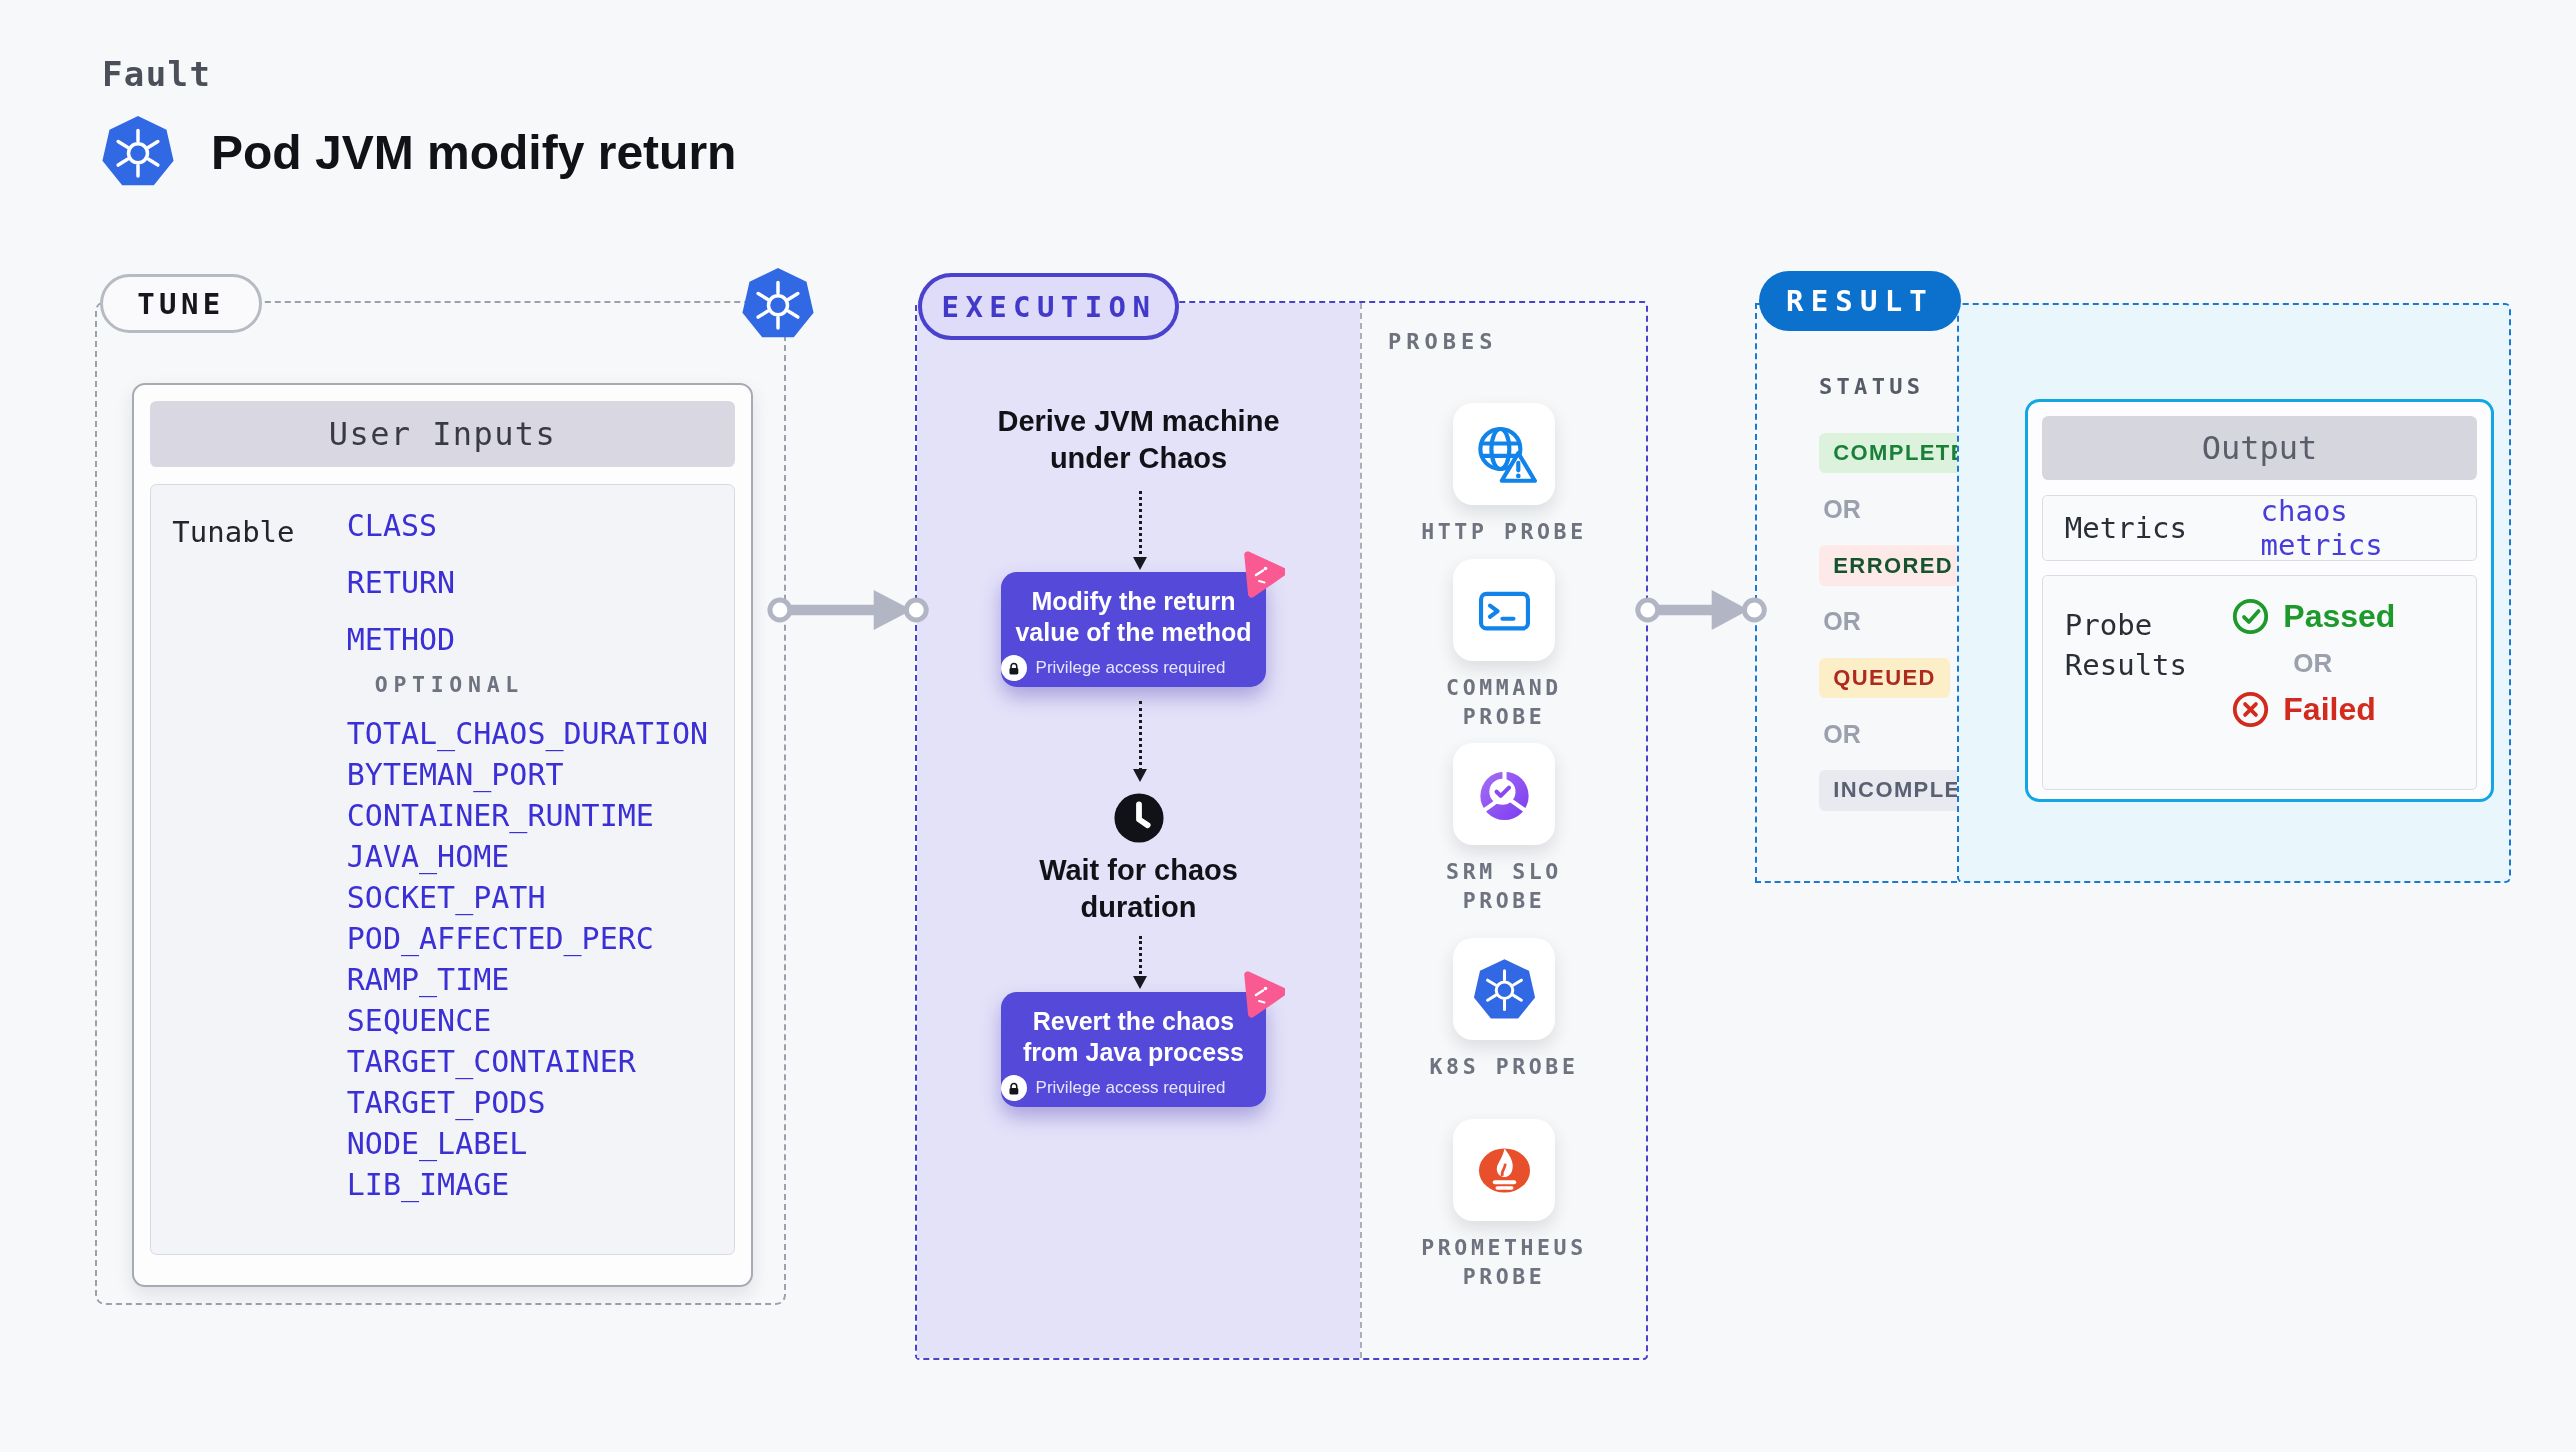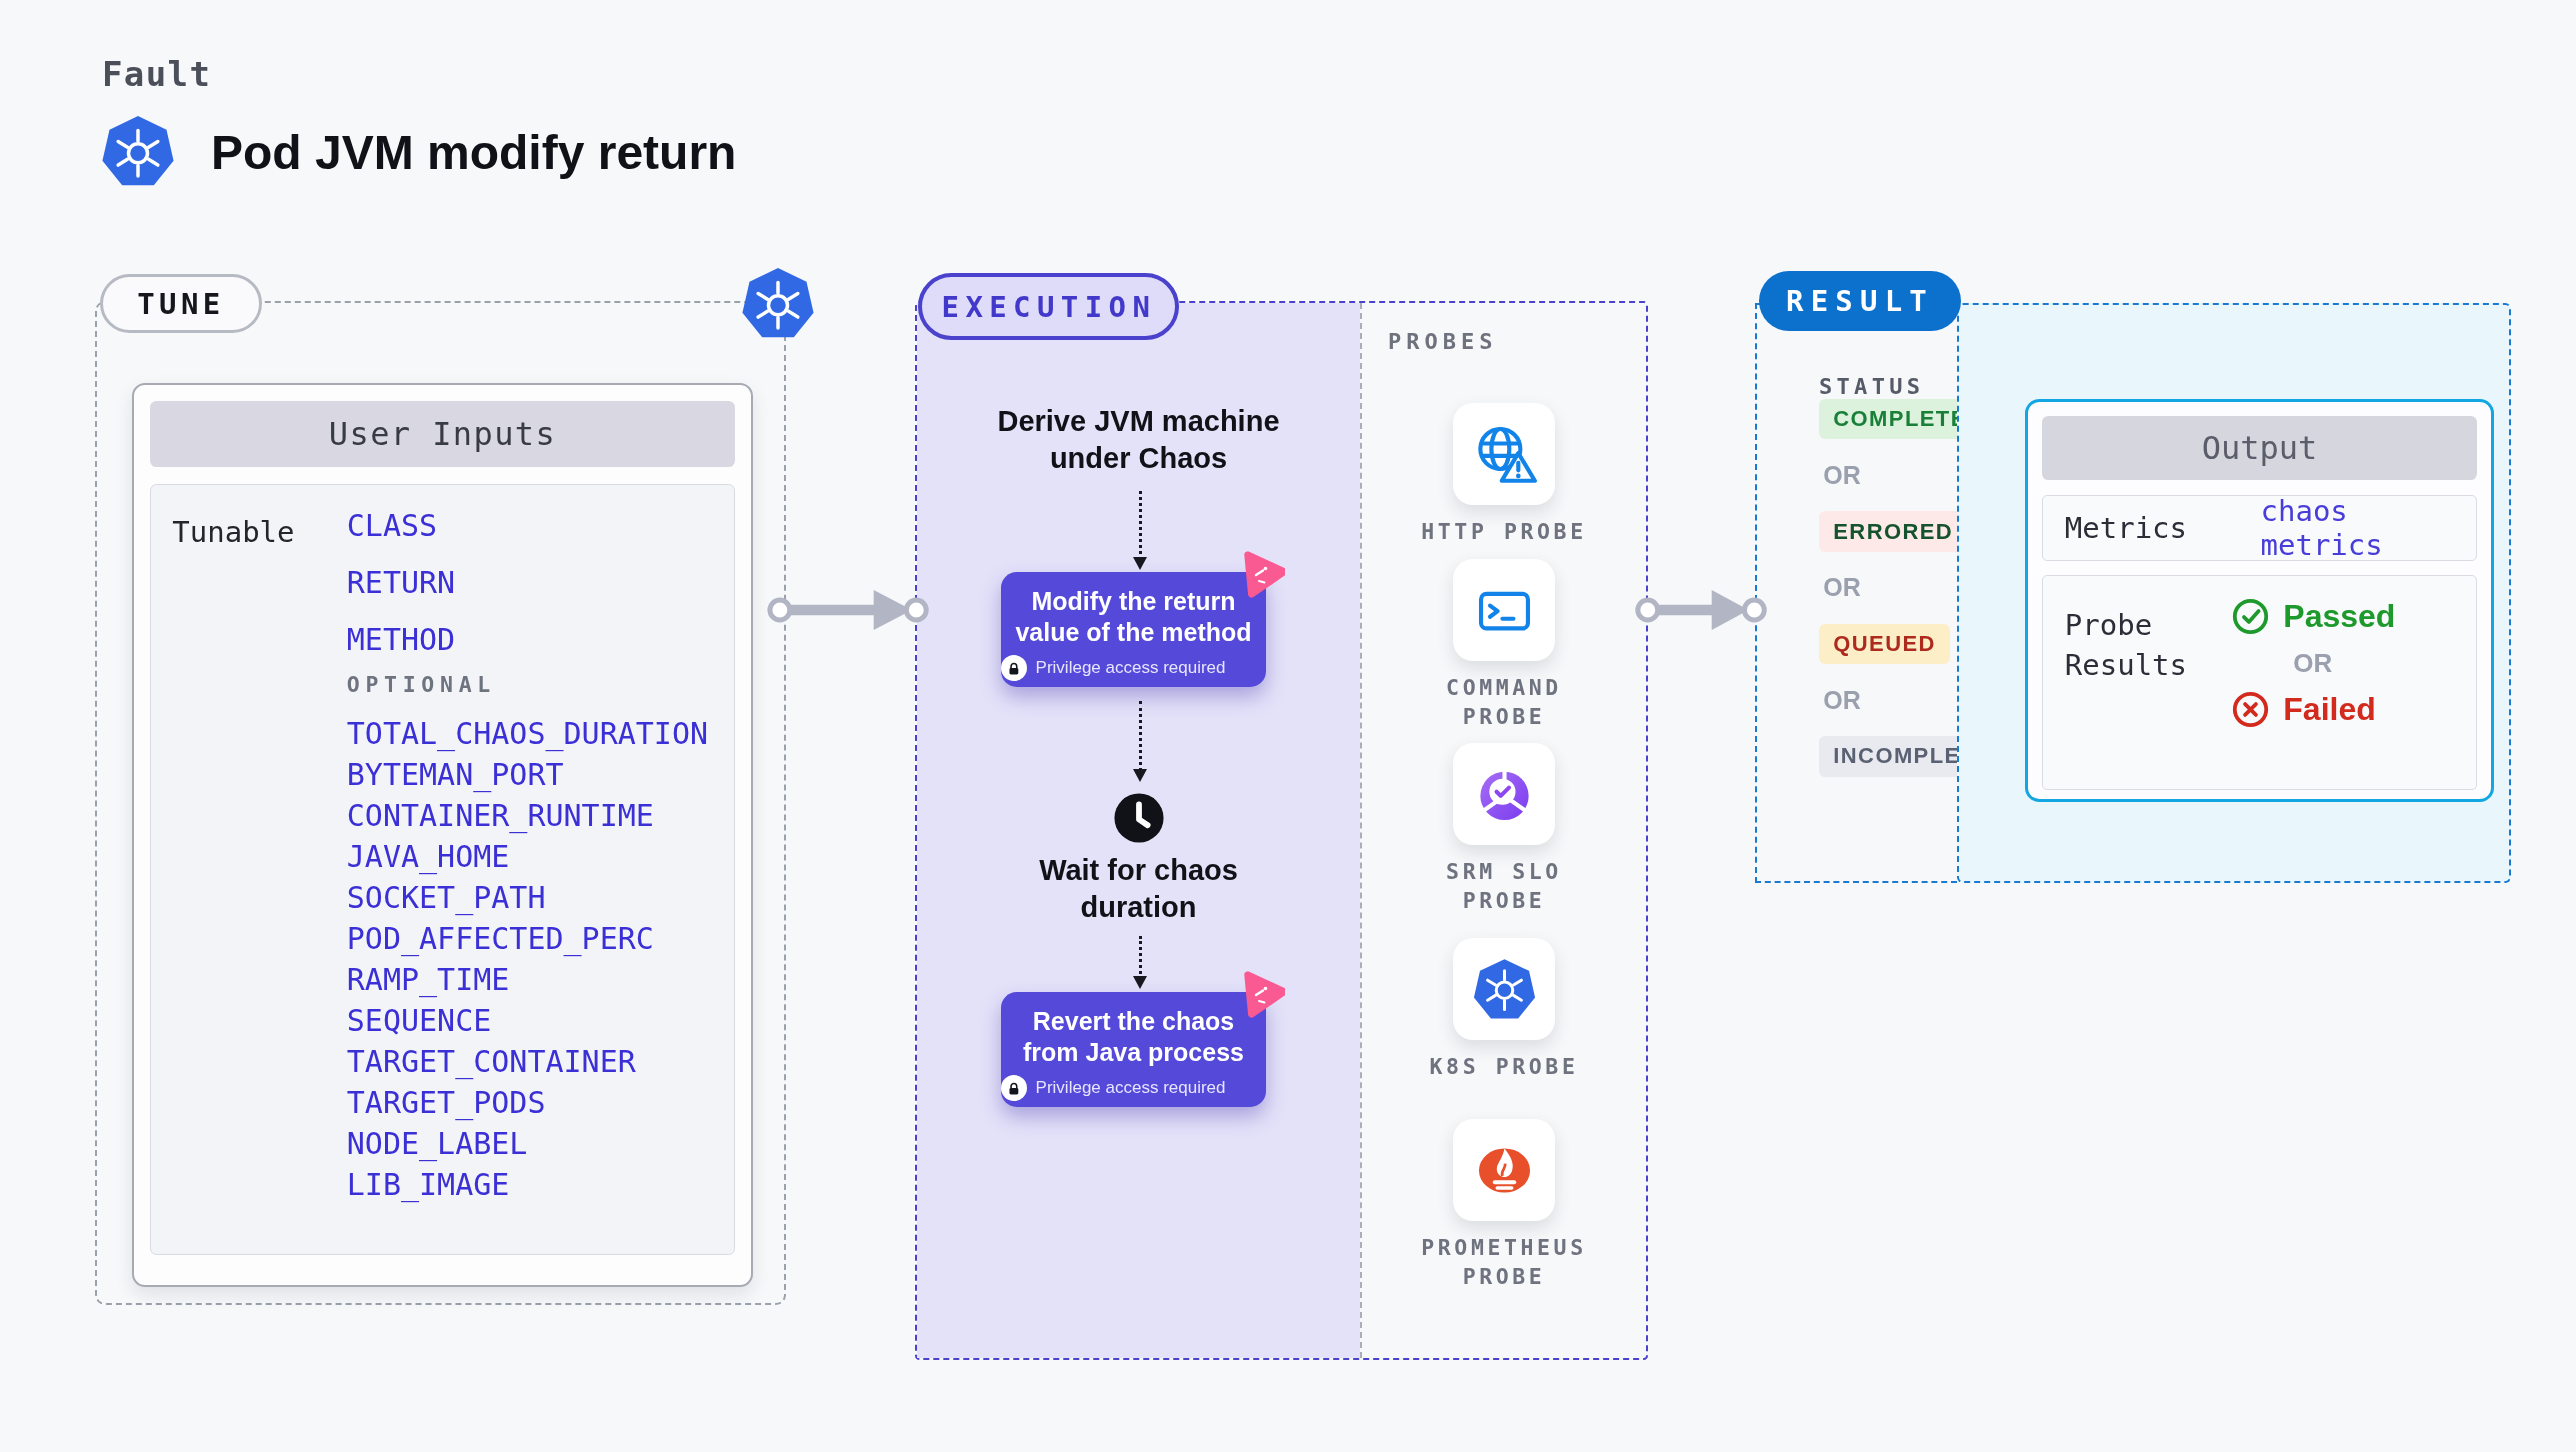--- a/index.html
+++ b/index.html
@@ -34,21 +34,21 @@
   .tune-box{position:absolute;left:95px;top:301px;width:691px;height:1004px;border:2.1px dashed var(--gray-dash);border-radius:10px;}
   .tune-pill{left:2.9px;top:-29px;width:162px;height:59px;background:#fafafc;border:3.6px solid #b6bac3;font-size:29px;letter-spacing:4.3px;color:#15171c;}
   .tune-k8s{position:absolute;left:643px;top:-38px;width:76px;height:79px;z-index:6;}
   .ui-card{position:absolute;left:35px;top:80px;width:621px;height:904px;background:#fdfdfe;border:2.1px solid #a7aab2;border-radius:13px;box-shadow:0 7.2px 18.6px rgba(25,31,45,.10);padding:15.8px;}
   .ui-card-head{height:66px;background:#d9d8e2;border-radius:6.4px;display:flex;align-items:center;justify-content:center;font-family:var(--mono);font-size:32px;color:#383b46;letter-spacing:1.4px;}
   .ui-list{margin-top:17px;height:771px;background:#f3f4f8;border:1.4px solid #d8dae2;border-radius:6.4px;position:relative;}
   .tunable-label{position:absolute;left:21.5px;top:30px;font-family:var(--mono);font-size:29px;color:#23252c;}
   .param-col{position:absolute;left:196px;top:23px;display:flex;flex-direction:column;}
   .group-label{font-family:var(--mono);font-size:21.5px;font-weight:bold;color:#6e7380;letter-spacing:5.7px;}
   .group-label.req{height:52px;}
-  .group-label.opt{height:44px;}
+  .group-label.opt{height:44px;margin-left:28px;}
   .param{font-family:var(--mono);font-size:30px;color:var(--param-blue);}
   .param.req{height:57px;}
   .param.opt{height:41px;}
 
   
   .conn{position:absolute;z-index:5;}
 
   
   .exec-box{position:absolute;left:915px;top:301px;width:733px;height:1059px;border:2.9px dashed var(--indigo);border-radius:4.3px;}
   .exec-pill{left:1.4px;top:-30px;width:261px;height:67px;background:#dedcf8;border:4.3px solid var(--indigo);font-size:29px;letter-spacing:6.4px;color:var(--indigo-text);}
@@ -69,21 +69,21 @@
 
   .probe-item{position:absolute;left:50%;transform:translateX(-50%);text-align:center;}
   .probe-card{width:102px;height:102px;background:#ffffff;border-radius:20px;box-shadow:0 7.2px 17px rgba(25,31,45,.12);display:flex;align-items:center;justify-content:center;margin:0 auto;}
   .probe-card svg{width:69px;height:69px;}
   .probe-name{margin-top:11.5px;width:188px;font-family:var(--mono);font-size:21.5px;font-weight:bold;color:#6e737f;letter-spacing:3.6px;line-height:29px;}
 
   
   .result-pill{left:1759px;top:271px;width:202px;height:60px;background:#0c70cd;font-size:29px;letter-spacing:7.2px;color:#ffffff;}
   .status-box{position:absolute;left:1755px;top:303px;width:202px;height:580px;border:2.9px dashed var(--blue-dash);border-right:none;}
   .status-col{position:absolute;left:62px;top:69px;display:flex;flex-direction:column;align-items:flex-start;}
-  .status-title{font-family:var(--mono);font-size:22px;font-weight:bold;color:#565b68;letter-spacing:4.3px;}
+  .status-title{font-family:var(--mono);font-size:22px;font-weight:bold;color:#565b68;letter-spacing:4.3px;margin-bottom:34px;}
   .st-badge{padding:7.2px 14.3px;border-radius:6.4px;font-size:22px;font-weight:bold;letter-spacing:1.4px;white-space:nowrap;}
   .st-completed{background:#ddf2dc;color:#1a8039;}
   .st-errored{background:#fce9e8;color:#14532d;}
   .st-queued{background:#fcefc8;color:#ae2a1e;}
   .st-incompleted{background:#e9e9f0;color:#596173;}
   .or-sep{font-size:25px;font-weight:bold;color:#9ba0ae;margin:21.5px 0 21.5px 4.3px;}
 
   .output-area{position:absolute;left:1957px;top:303px;width:554px;height:580px;border:2.9px dashed var(--blue-dash);border-radius:5.7px;background:#e9f6fc;}
   .output-panel{position:absolute;left:66px;top:94px;width:469px;height:403px;background:#fdfdff;border:3.6px solid #12a6e2;border-radius:14.3px;padding:14.3px;}
   .output-head{height:64px;background:#d6d6de;border-radius:6.4px;display:flex;align-items:center;justify-content:center;font-family:var(--mono);font-size:32px;color:#5a5e6a;}

